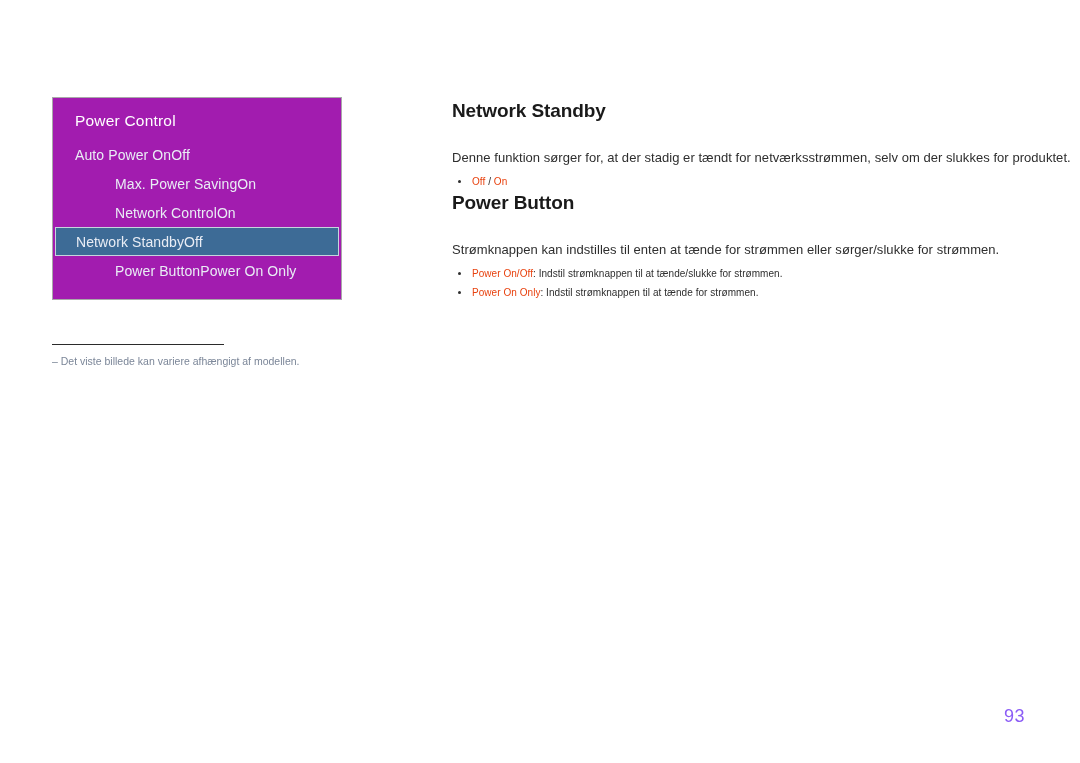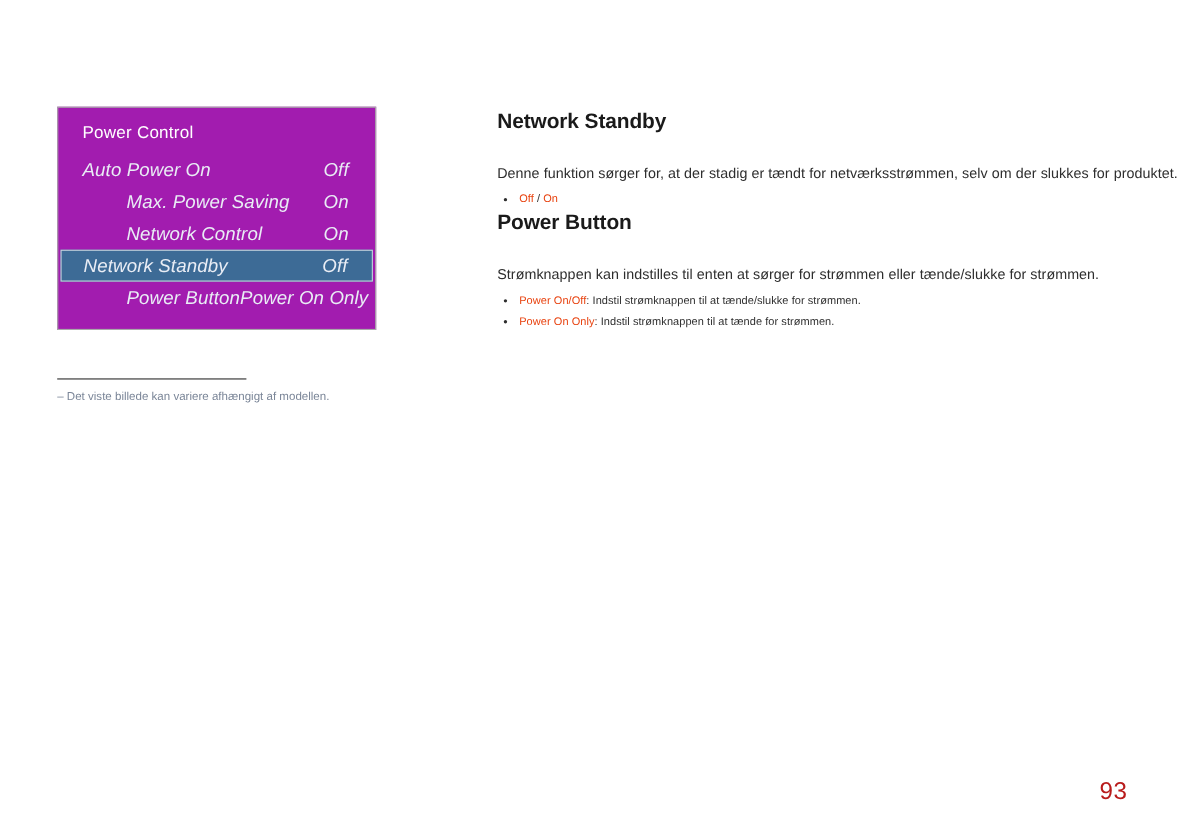--- a/index.html
+++ b/index.html
@@ -30,28 +30,26 @@
   .osd-title {
     color: #ffffff;
     font-size: 15.5px;
     font-weight: 400;
     letter-spacing: 0.2px;
     padding: 14px 0 10px 22px;
   }
   .osd-row {
     display: flex;
     align-items: center;
-    justify-content: space-between;
     height: 29px;
     padding: 0 24px 0 22px;
     box-sizing: border-box;
     color: #e9edf5;
-    font-size: 17px;
+    font-size: 14px;
     letter-spacing: 0.1px;
-    font-style: italic;
   }
   .osd-row + .osd-row {
     margin-top: 0;
     margin-left: 40px;
   }
   .osd-row .osd-label {
     white-space: nowrap;
   }
   .osd-row .osd-value {
     white-space: nowrap;
@@ -139,22 +137,22 @@
   }
   .section-gap {
     margin-top: 35px;
   }
 
   
   .page-number {
     position: absolute;
     right: 55px;
     top: 706px;
-    font-size: 22px;
-    color: #b91c1c;
+    font-size: 18px;
+    color: #8b5cf6;
     letter-spacing: 0.5px;
   }
 </style>
 </head>
 <body>
 
 <div class="osd-panel">
   <div class="osd-title">Power Control</div>
 
   <div class="osd-row">
@@ -190,21 +188,21 @@
 
 <div class="content">
 
   <h2 class="section-heading">Network Standby</h2>
   <p class="section-body">Denne funktion sørger for, at der stadig er tændt for netværksstrømmen, selv om der slukkes for produktet.</p>
   <ul class="bullets">
     <li><span class="hl">Off</span><span class="sep"> / </span><span class="hl">On</span><span></span></li>
   </ul>
 
   <h2 class="section-heading section-gap">Power Button</h2>
-  <p class="section-body">Strømknappen kan indstilles til enten at sørger for strømmen eller tænde/slukke for strømmen.</p>
+  <p class="section-body">Strømknappen kan indstilles til enten at tænde for strømmen eller sørger/slukke for strømmen.</p>
   <ul class="bullets">
     <li><span class="hl">Power On/Off</span><span>: Indstil strømknappen til at tænde/slukke for strømmen.</span></li>
     <li><span class="hl">Power On Only</span><span>: Indstil strømknappen til at tænde for strømmen.</span></li>
   </ul>
 
 </div>
 
 <div class="page-number">93</div>
 
 </body></html>

